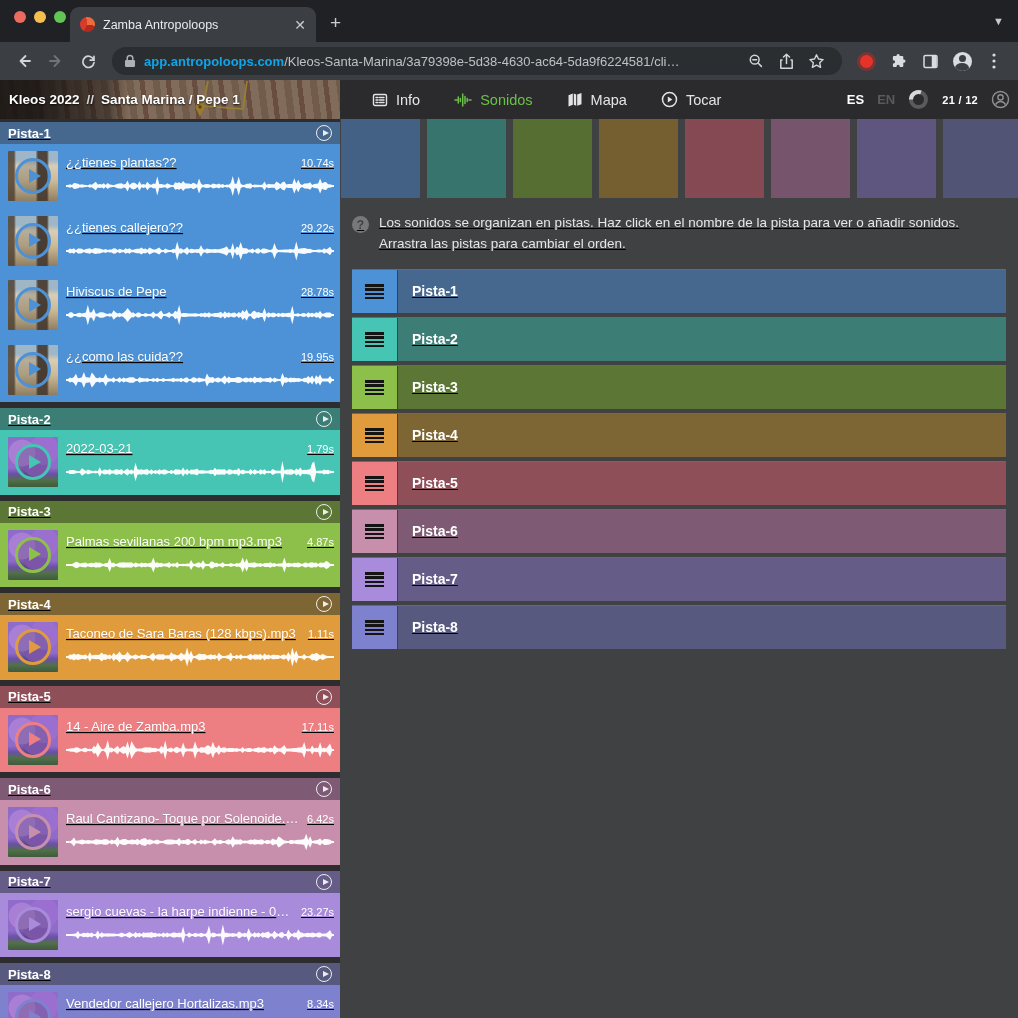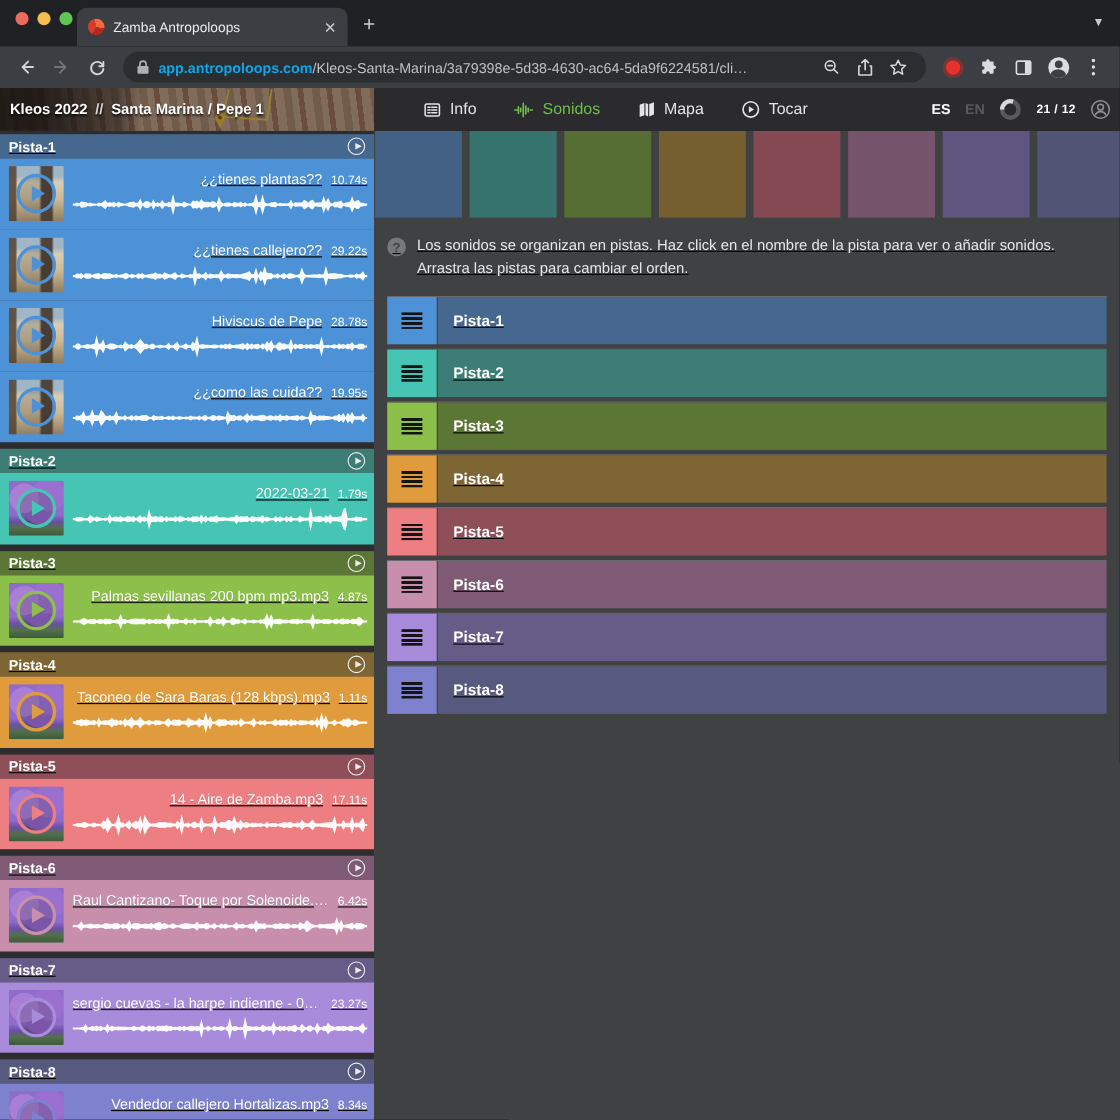--- a/index.html
+++ b/index.html
@@ -27,21 +27,21 @@
     padding:0 12px; gap:8px; margin:0 6px; overflow:hidden; }
   .omni-url { font-size:13px; white-space:nowrap; overflow:hidden; color:#BDC1C6; }
   .omni-url b { color:#0ea5e9; font-weight:700; }
   .omni-right { display:flex; align-items:center; gap:2px; margin-left:auto; }
   .rec-dot { width:13px; height:13px; border-radius:50%; background:#E5332A; box-shadow:0 0 0 3px rgba(170,45,45,.55); }
   .avatar-circ { width:19px; height:19px; border-radius:50%; background:#DADCE0; position:relative; overflow:hidden;}
   .avatar-circ:before { content:""; position:absolute; left:6px; top:3.5px; width:7px; height:7px; border-radius:50%; background:#3B3E42;}
   .avatar-circ:after { content:""; position:absolute; left:2.5px; top:11.5px; width:14px; height:10px; border-radius:50%; background:#3B3E42;}
 
   
-  .appbar { position:relative; height:39px; background:#2B2B2D; display:flex; align-items:center;gap:13px; }
+  .appbar { position:relative; height:39px; background:#2B2B2D; display:flex; align-items:center; }
   .appbar-photo { position:relative; width:340px; height:39px; flex:0 0 auto; overflow:hidden;
     background:
       linear-gradient(90deg, rgba(30,24,20,.88) 0 10%, rgba(30,24,20,.45) 32%, rgba(40,30,25,0) 38%),
       repeating-linear-gradient(83deg, #b08f73 0 7px, #c8a98c 7px 13px, #a4785f 13px 18px, #caa68a 18px 26px),
       repeating-linear-gradient(-10deg, rgba(160,80,60,.45) 0 4px, rgba(0,0,0,0) 4px 9px),
       linear-gradient(90deg,#352e28 0 20%, #6d5a48 30%, #b59a82 45%, #bfa188 100%);
   }
   .appbar-photo .shade { position:absolute; inset:0; background:rgba(10,10,12,.38); }
   .appbar-title { position:absolute; left:9px; top:0; height:39px; display:flex; align-items:center; gap:7px;
     color:#fff; font-size:13.5px; font-weight:700; text-shadow:0 1px 2px rgba(0,0,0,.8); white-space:nowrap;}
@@ -59,21 +59,21 @@
   .content { position:relative; width:1018px; height:985px; display:flex;text-decoration:underline; }
 
   
   .sidebar { width:340px; height:899px; background:#2D2D2F; overflow:hidden; flex:0 0 auto; padding-top:3px; }
   .track-section { margin-bottom:6px; }
   .track-header { height:22px; display:flex; align-items:center; padding:0 8px; background:var(--muted); }
   .track-header-name { color:#fff; font-size:13px; font-weight:700; flex:1; }
   .play-ring { width:16px; height:16px; border:1.4px solid #EDEDED; border-radius:50%; position:relative; flex:0 0 auto;}
   .play-ring:after { content:""; position:absolute; left:5.5px; top:4px; border-left:6px solid #EDEDED;
     border-top:3.5px solid transparent; border-bottom:3.5px solid transparent; }
-  .clip { height:64.5px; background:var(--bright); display:flex; align-items:center; padding:0 6px 0 8px; gap:8px;text-align:right; }
+  .clip { height:64.5px; background:var(--bright); display:flex; align-items:center; padding:0 6px 0 8px; gap:8px; }
   .thumb { width:50px; height:50px; flex:0 0 auto; position:relative; border-radius:1px; }
   .thumb-street { background:
       linear-gradient(90deg, rgba(80,66,52,.85) 0 12%, rgba(0,0,0,0) 16%),
       linear-gradient(90deg, rgba(0,0,0,0) 55%, rgba(70,56,44,.9) 60% 78%, rgba(0,0,0,0) 82%),
       linear-gradient(180deg,#9FB6C6 0 18%, #D9CDB4 30%, #CDB995 60%, #8E7E62 100%); }
   .thumb-trees { background:
       radial-gradient(circle at 28% 32%, #A97FD6 0 26%, rgba(0,0,0,0) 28%),
       radial-gradient(circle at 72% 26%, #9A6FD0 0 28%, rgba(0,0,0,0) 30%),
       radial-gradient(circle at 55% 55%, #8F62C6 0 30%, rgba(0,0,0,0) 33%),
       linear-gradient(180deg, #8F6CC9 0 62%, #6B4FA8 74%, #52704A 86%, #3E5A3C 100%); }

